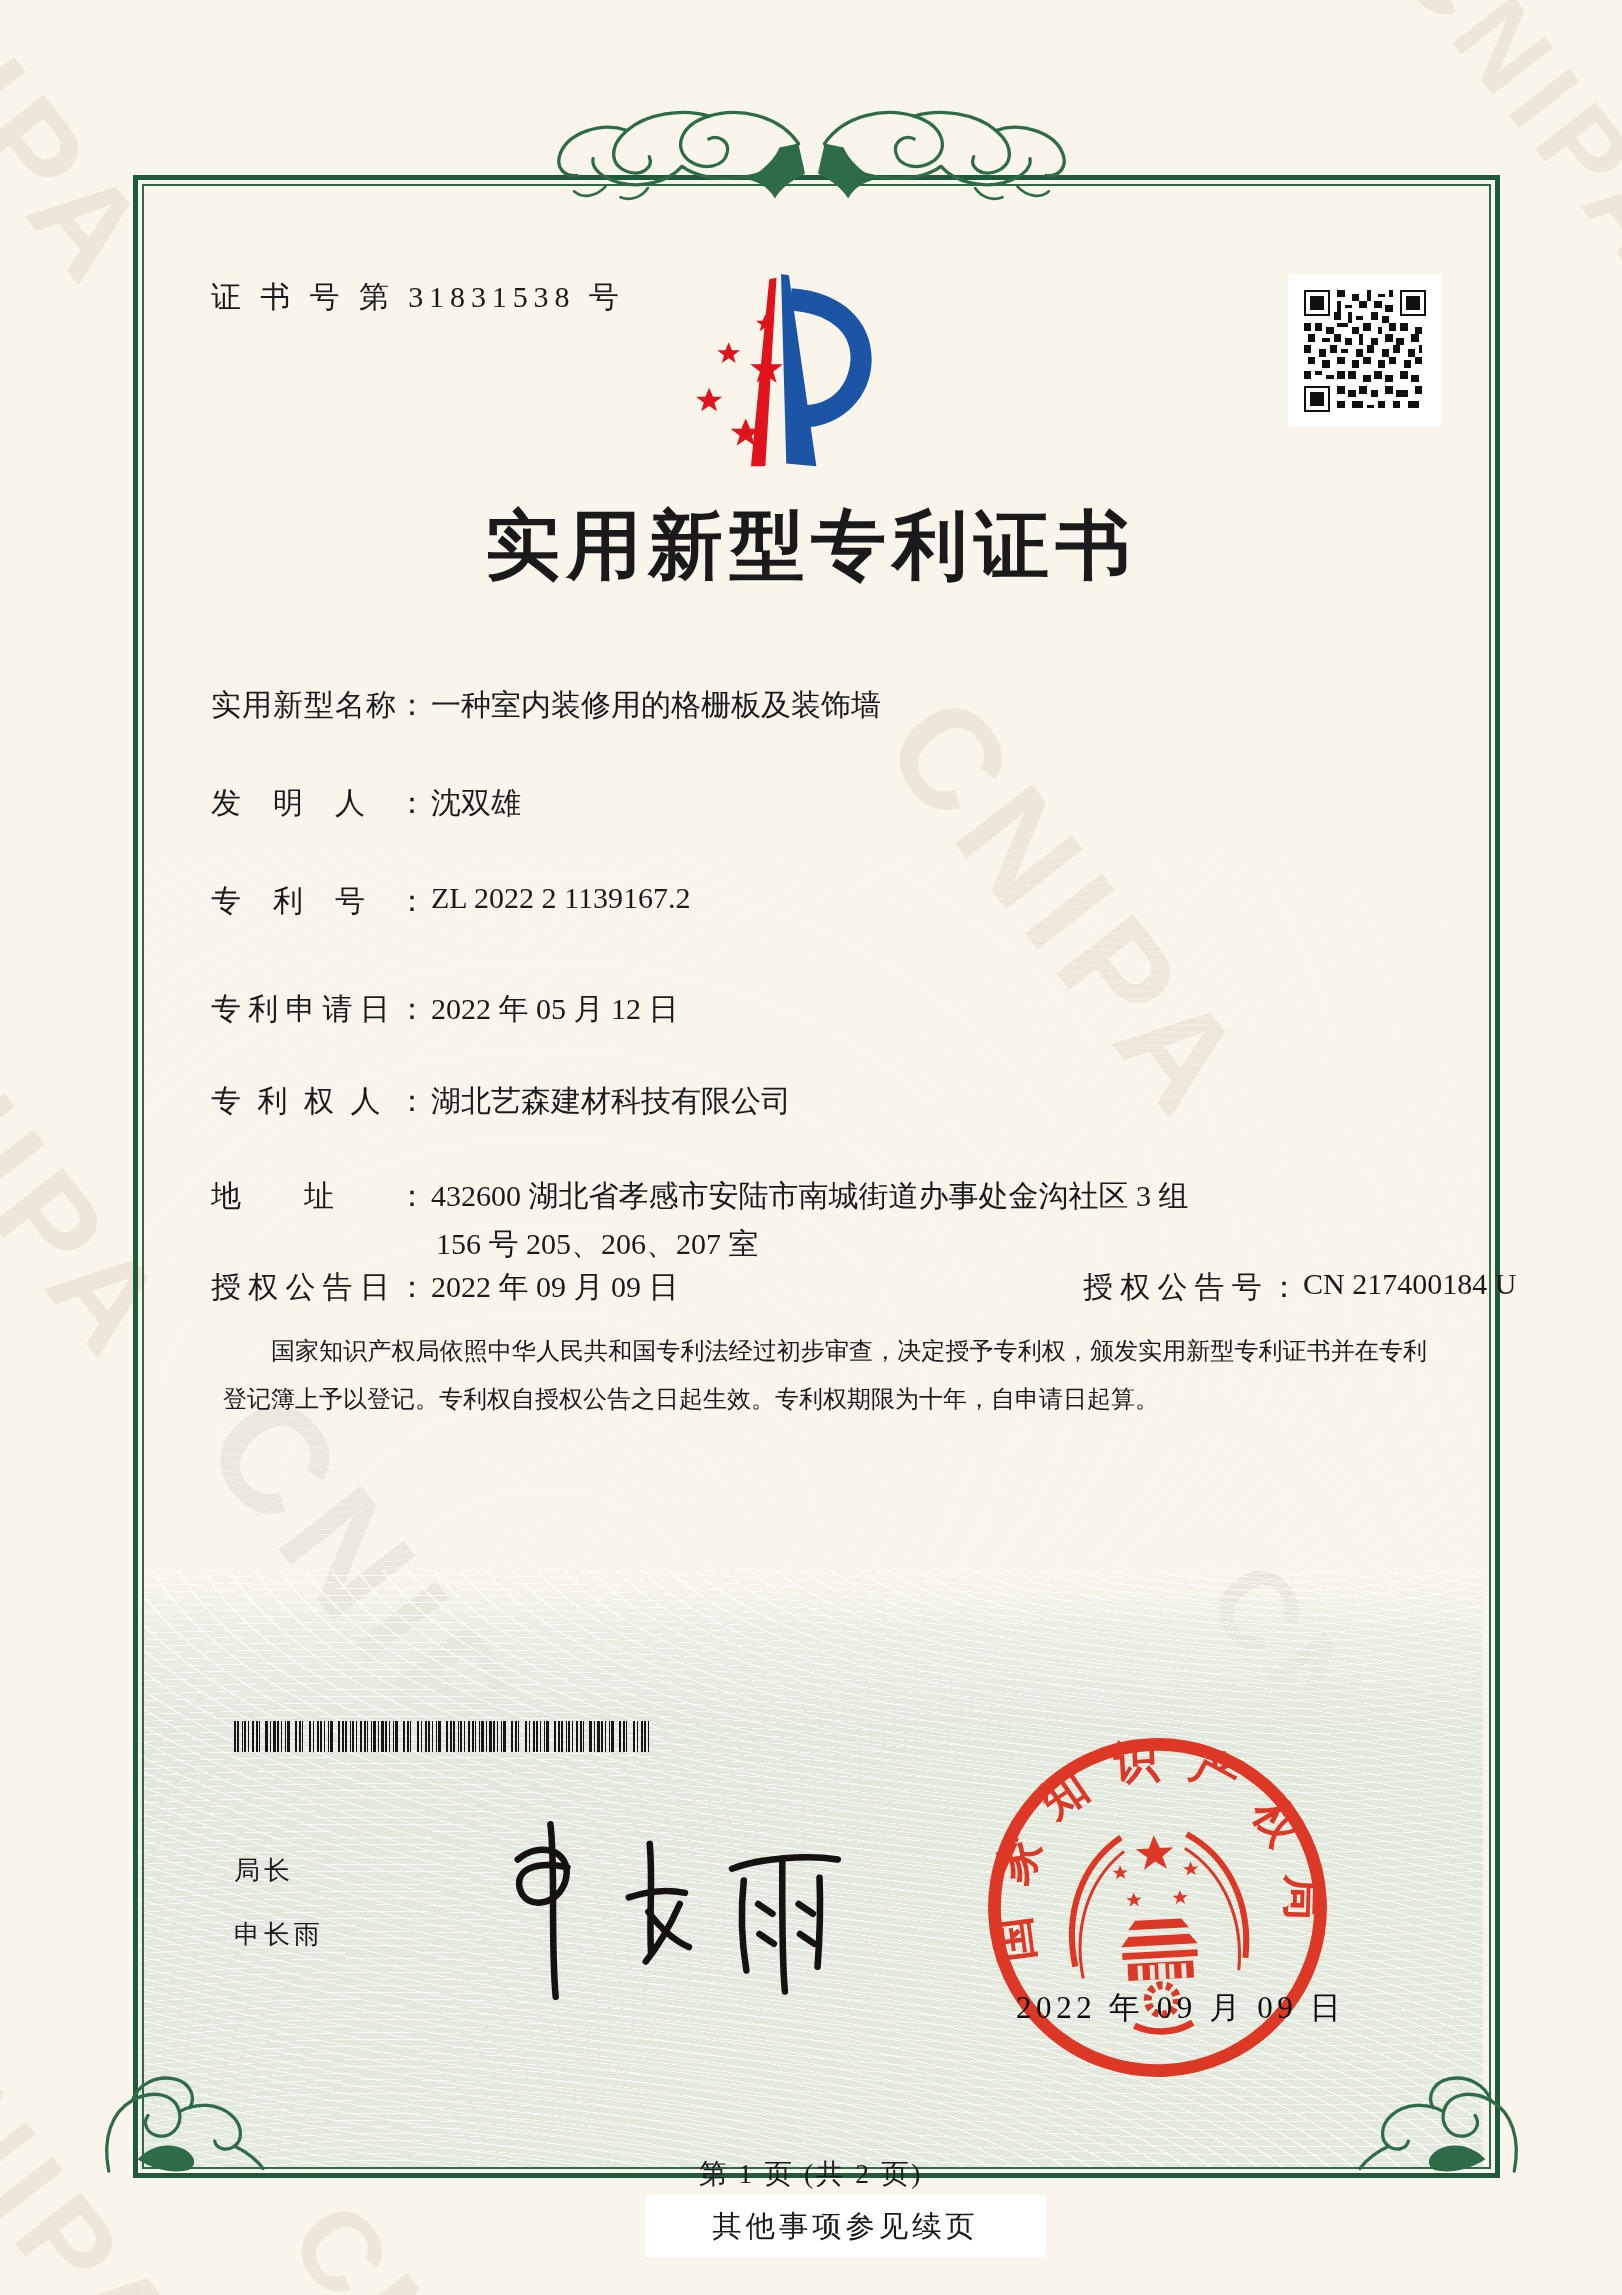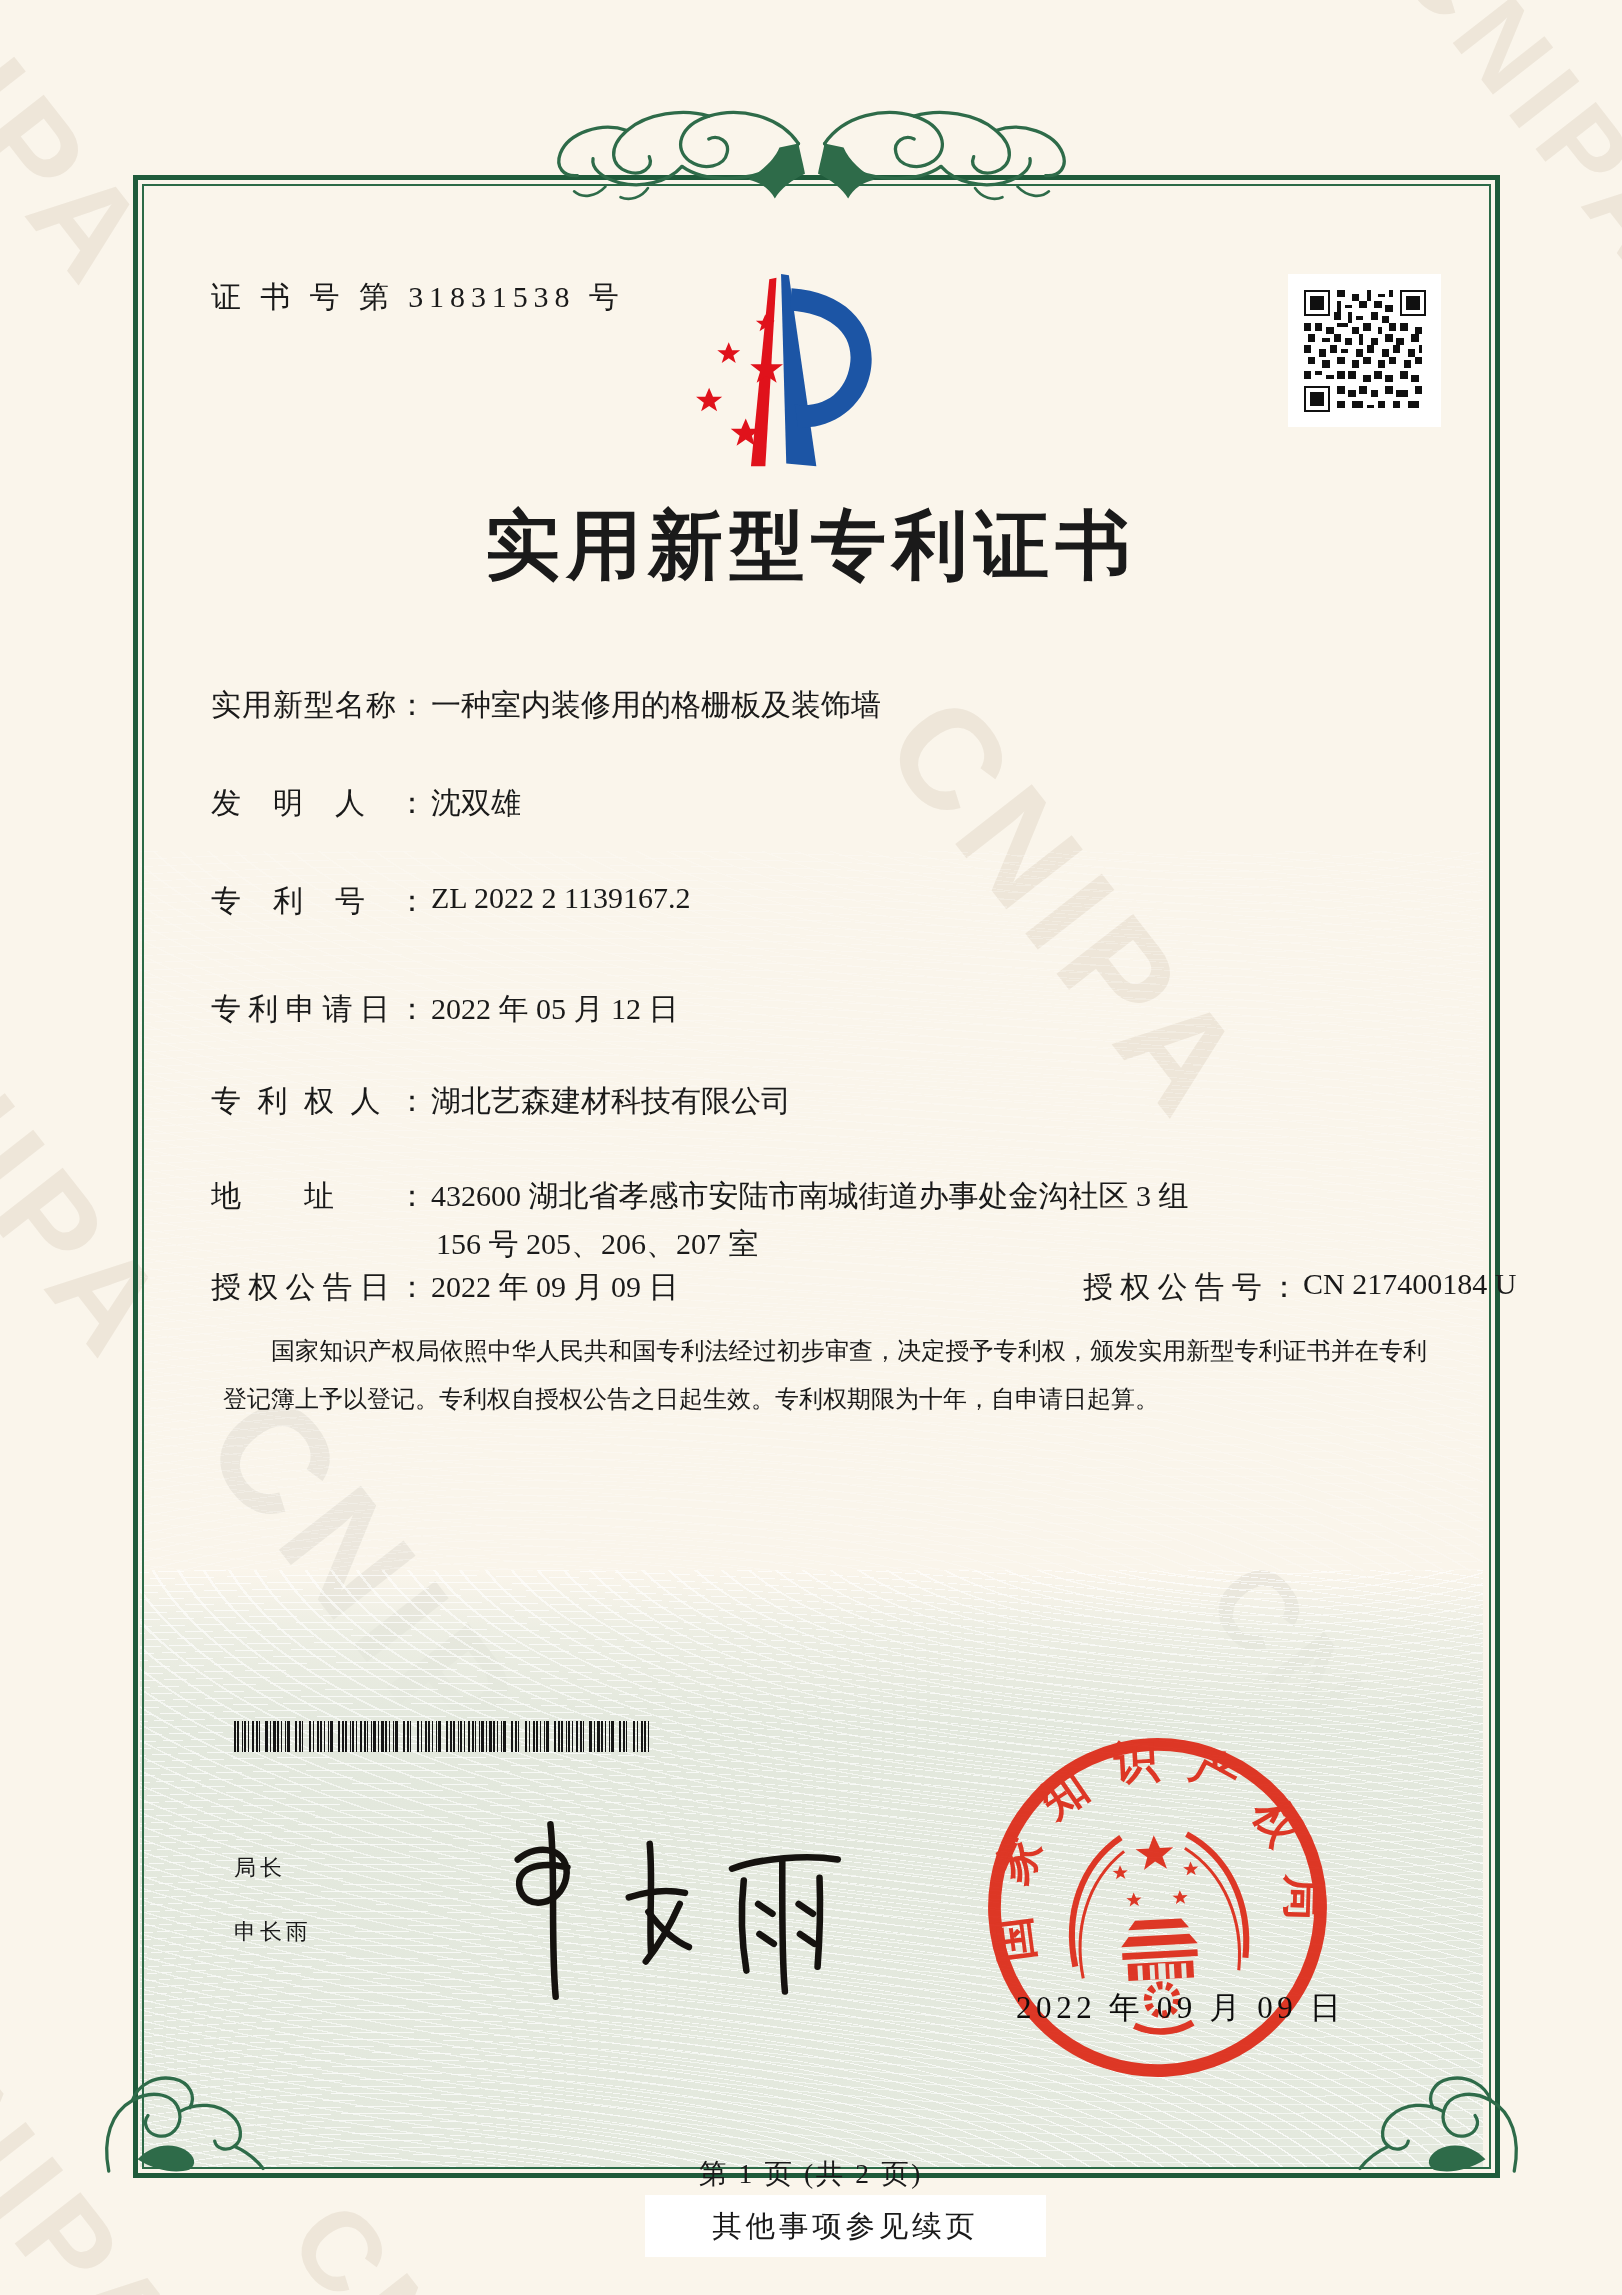--- a/index.html
+++ b/index.html
@@ -74,21 +74,21 @@
       #151515 3.3px 4.6px, transparent 4.6px 7.9px,
       #151515 7.9px 8.5px, transparent 8.5px 9.8px,
       #151515 9.8px 12.4px, transparent 12.4px 14.4px,
       #151515 14.4px 15px, transparent 15px 17.7px,
       #151515 17.7px 20px, transparent 20px 21.6px);
   }
   
   .sig-label{
     position:absolute;left:234px;
     font-family:"Liberation Sans","DejaVu Sans",sans-serif;
-    font-size:22px;font-weight:500;letter-spacing:3.9px;
+    font-size:26px;font-weight:500;letter-spacing:3.9px;
   }
   
   .seal-date{
     position:absolute;left:1016px;top:1987px;
     font-size:31px;letter-spacing:4.6px;color:#0d0d0d;white-space:nowrap;
   }
   
   .page-footer{
     position:absolute;left:0;top:2120px;width:100%;
     text-align:center;font-size:27.5px;letter-spacing:2.6px;margin-top:36px;

